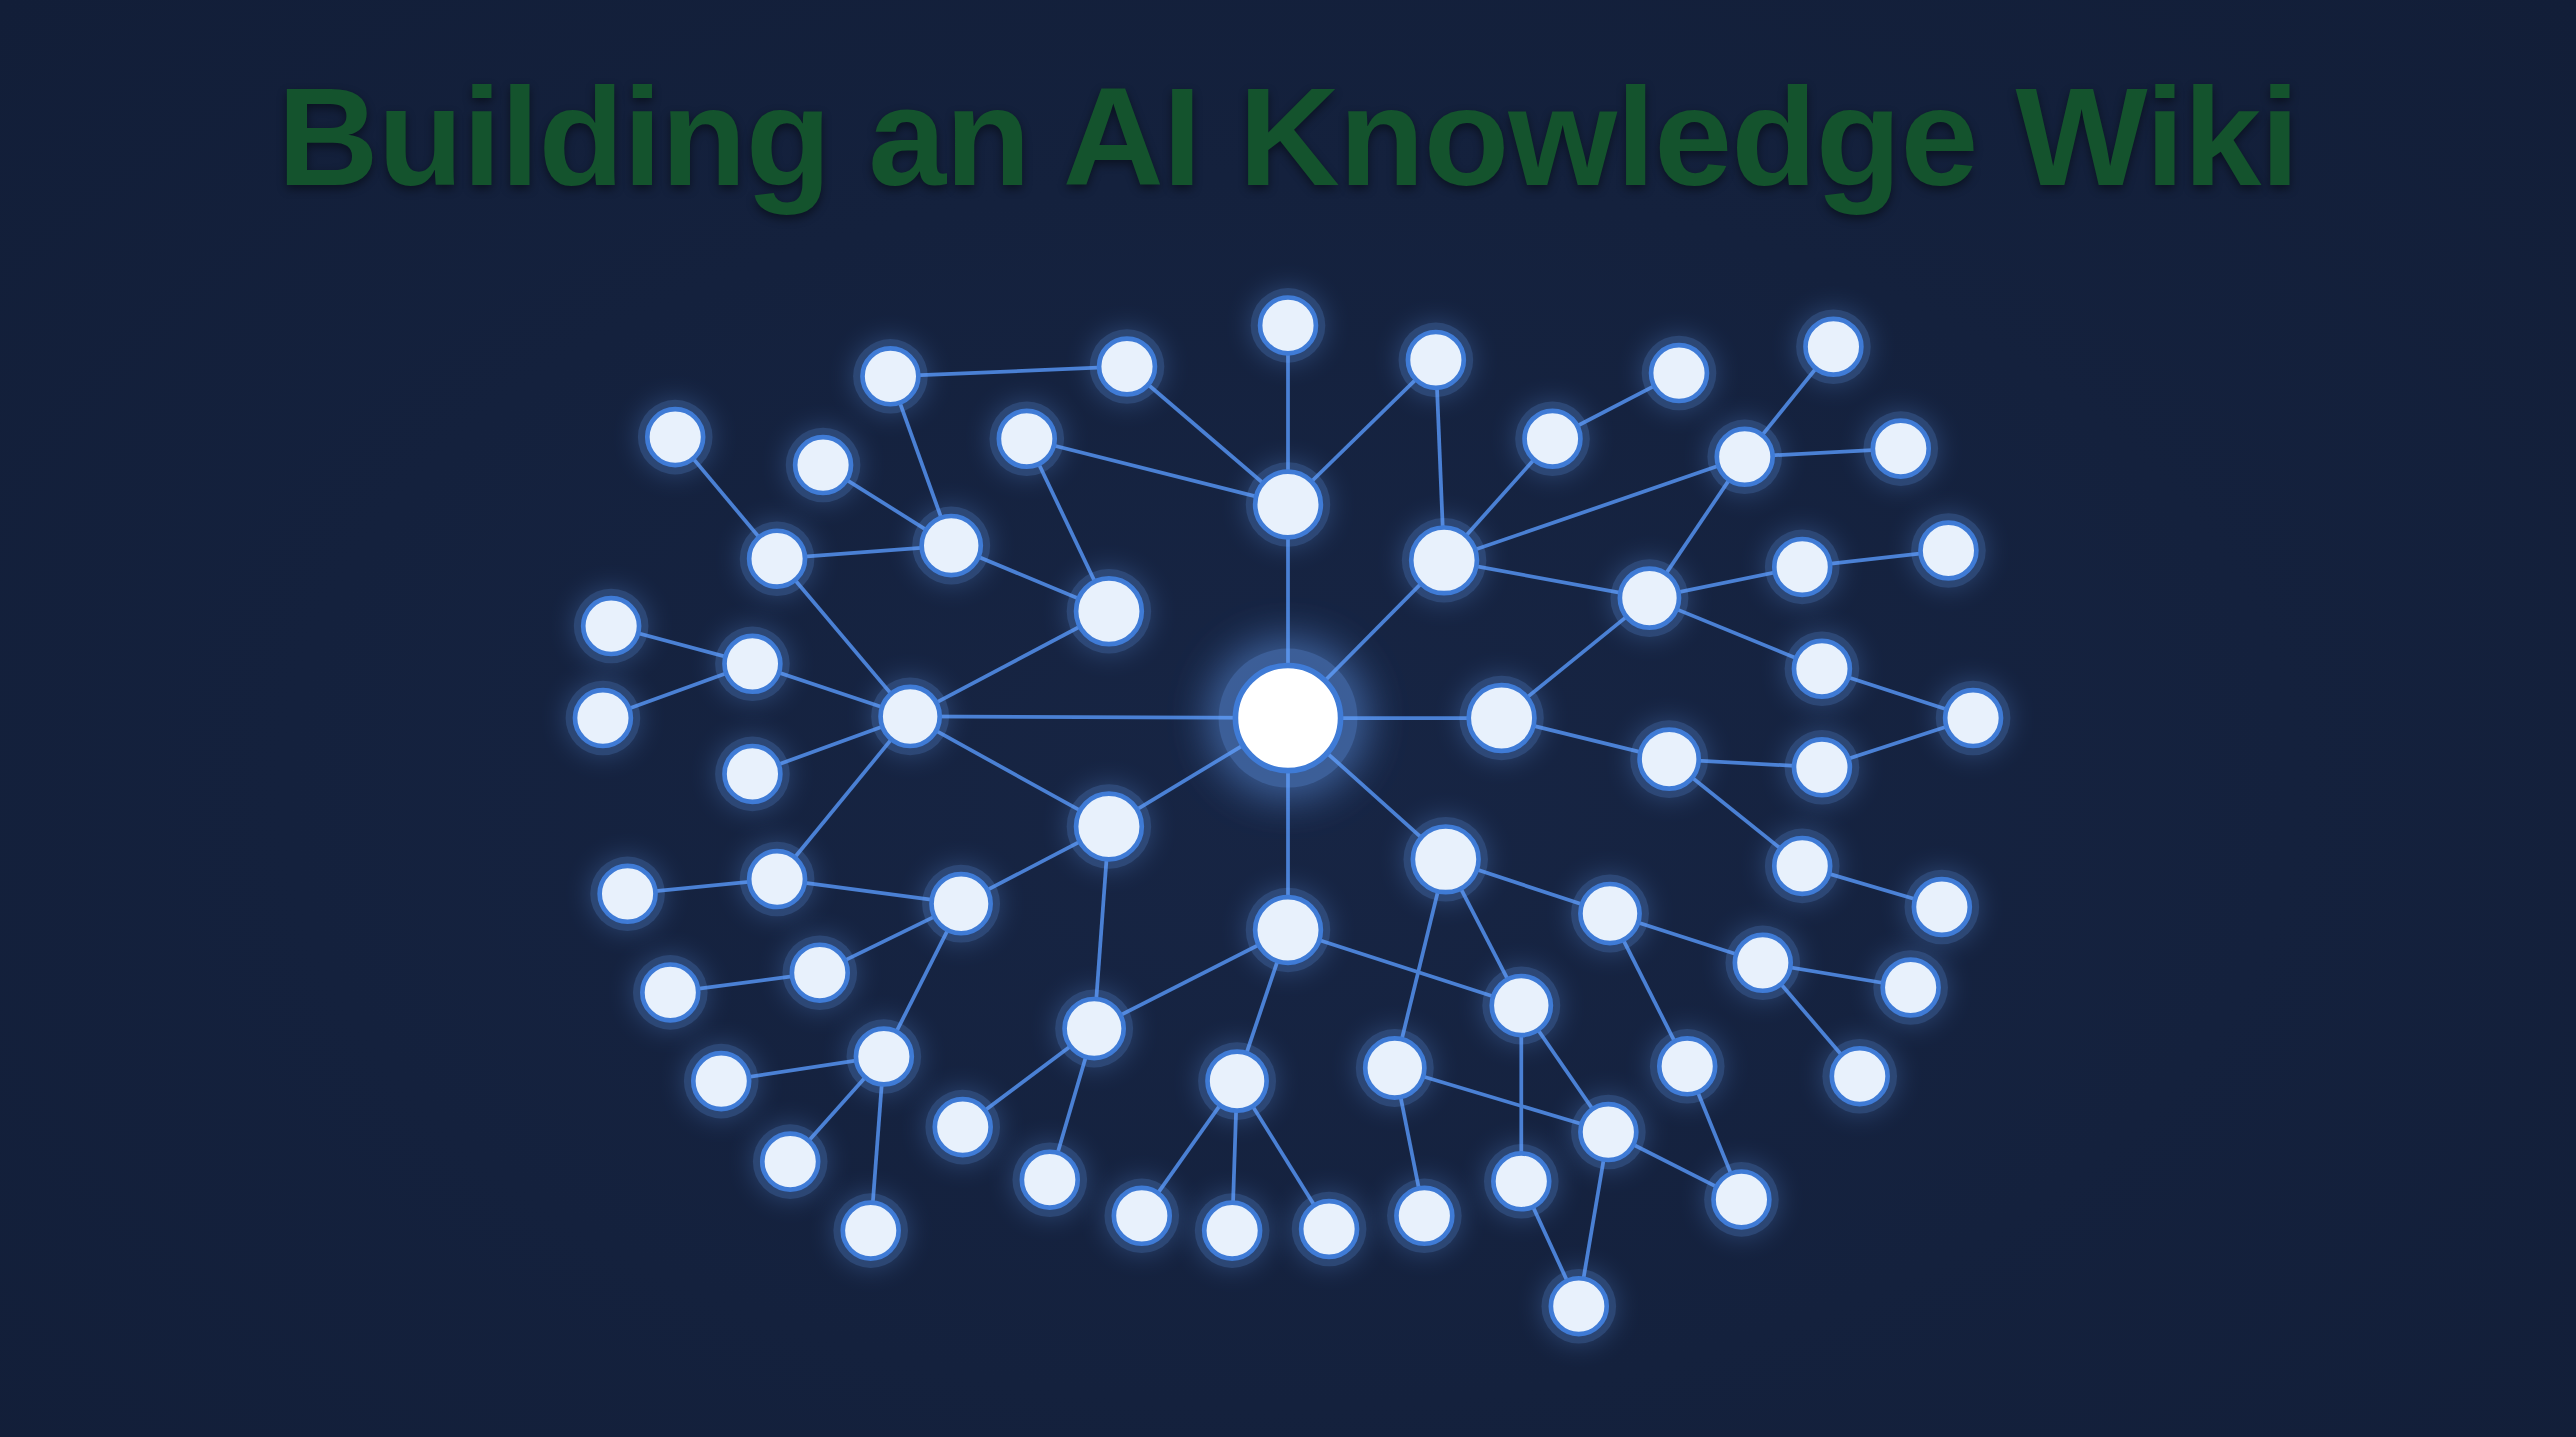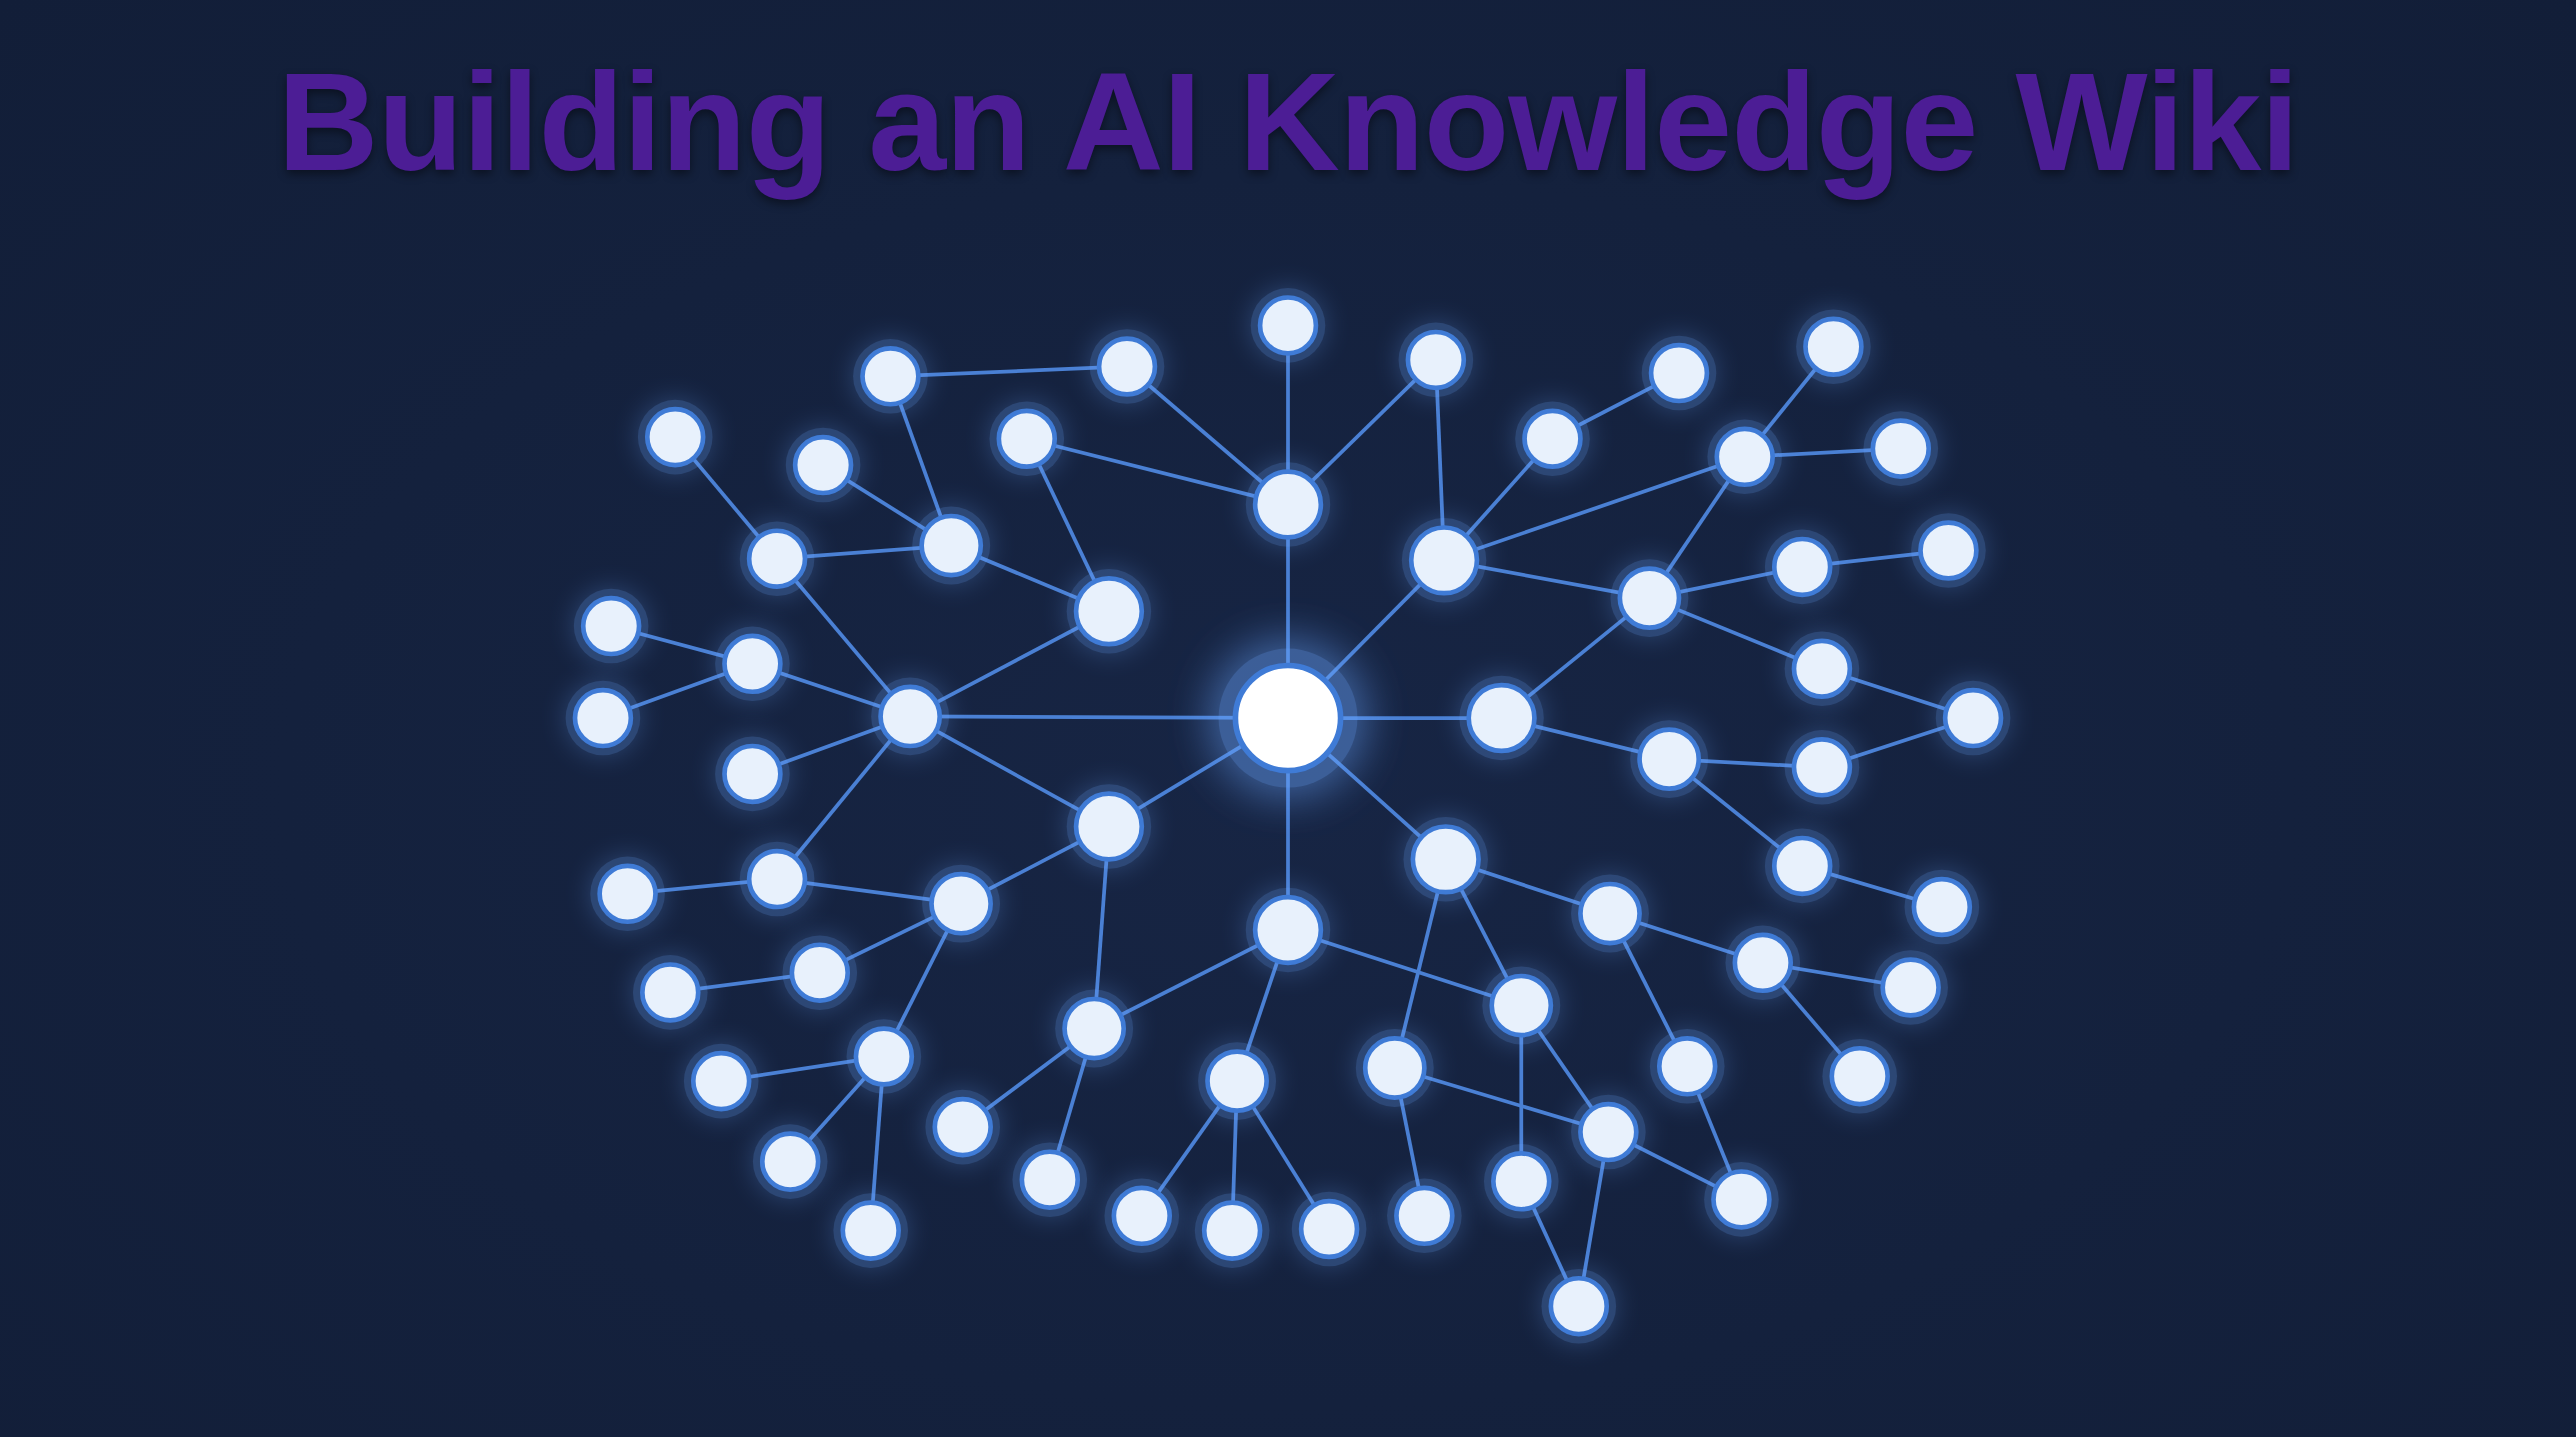--- a/index.html
+++ b/index.html
@@ -3,22 +3,22 @@
 <meta charset="utf-8">
 <style>
   html, body { margin: 0; padding: 0; }
   body {
     width: 2576px; height: 1438px; overflow: hidden;
     background: radial-gradient(ellipse at 50% 55%, #172544 0%, #14213d 55%, #121e38 100%);
     font-family: "Liberation Sans", "DejaVu Sans", sans-serif;
     position: relative;
   }
   .title {
-    position: absolute; left: 0; top: 45px; width: 2576px;
-    text-align: center; color: #4c1d95; font-weight: 700;
+    position: absolute; left: 0; top: 60px; width: 2576px;
+    text-align: center; color: #14532d; font-weight: 700;
     font-size: 140px; letter-spacing: -0.9px; line-height: 1.1;
     text-shadow: 0 3.7px 9.4px rgba(0,0,0,0.45);
   }
   #graph { position: absolute; left: 0; top: 0; }
 </style>
 </head>
 <body>
 
 <div class="title">Building an AI Knowledge Wiki</div>
 

